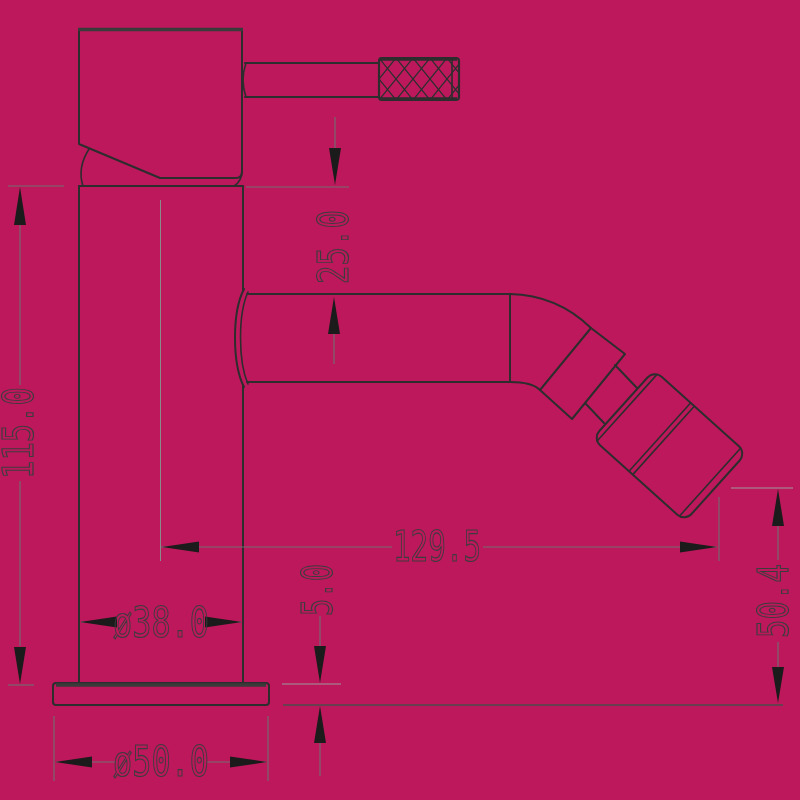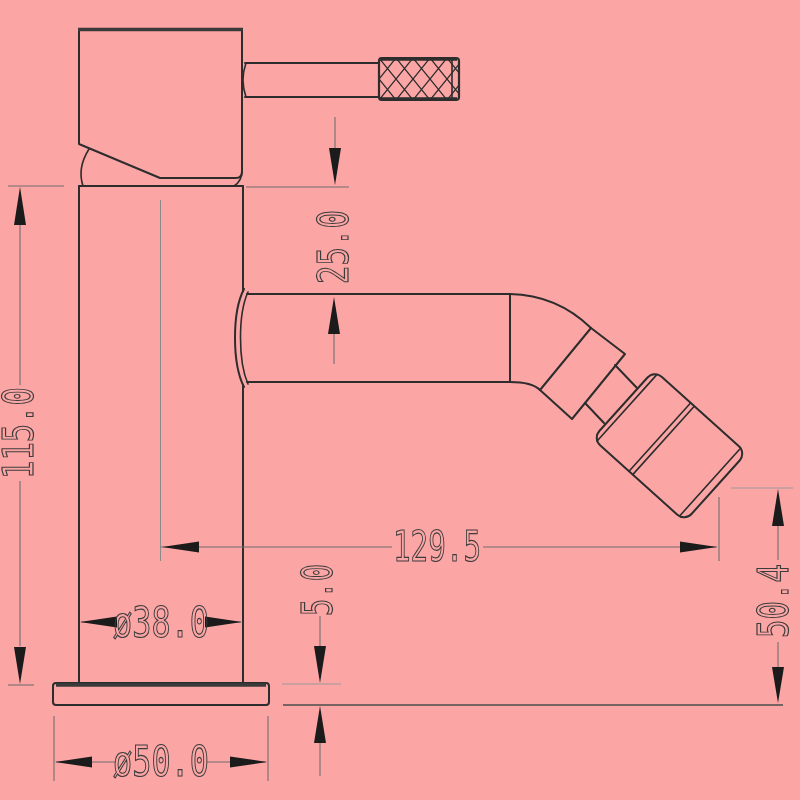--- a/index.html
+++ b/index.html
@@ -1,16 +1,16 @@
 <!DOCTYPE html>
 <html><head>
 <meta charset="utf-8">
 <style>
   html,body{margin:0;padding:0;background:#ffffff;}
-  .stage{position:relative;width:800px;height:800px;background:#fca5a5;overflow:hidden;
+  .stage{position:relative;width:800px;height:800px;background:#be185d;overflow:hidden;
          font-family:"DejaVu Sans Mono", monospace;}
   svg{display:block}
   .outline{stroke:#2d2d2d;stroke-width:2;fill:none;stroke-linecap:round;stroke-linejoin:round;}
   .thin{stroke:#2d2d2d;stroke-width:1.6;fill:none;stroke-linecap:round;}
   .thick{stroke:#3a3a3a;stroke-width:3.6;fill:none;stroke-linecap:butt;}
   .knurl-edge{stroke:#2d2d2d;stroke-width:3;fill:none;}
   .center{stroke:#8a8a8a;stroke-width:1;fill:none;}
   .dim{stroke:#6f6f6f;stroke-width:1.1;fill:none;stroke-linecap:butt;}
   .dimg{stroke:#9a9a9a;stroke-width:1.1;fill:none;}
   .ground{stroke:#4c4c4c;stroke-width:1.3;fill:none;}

